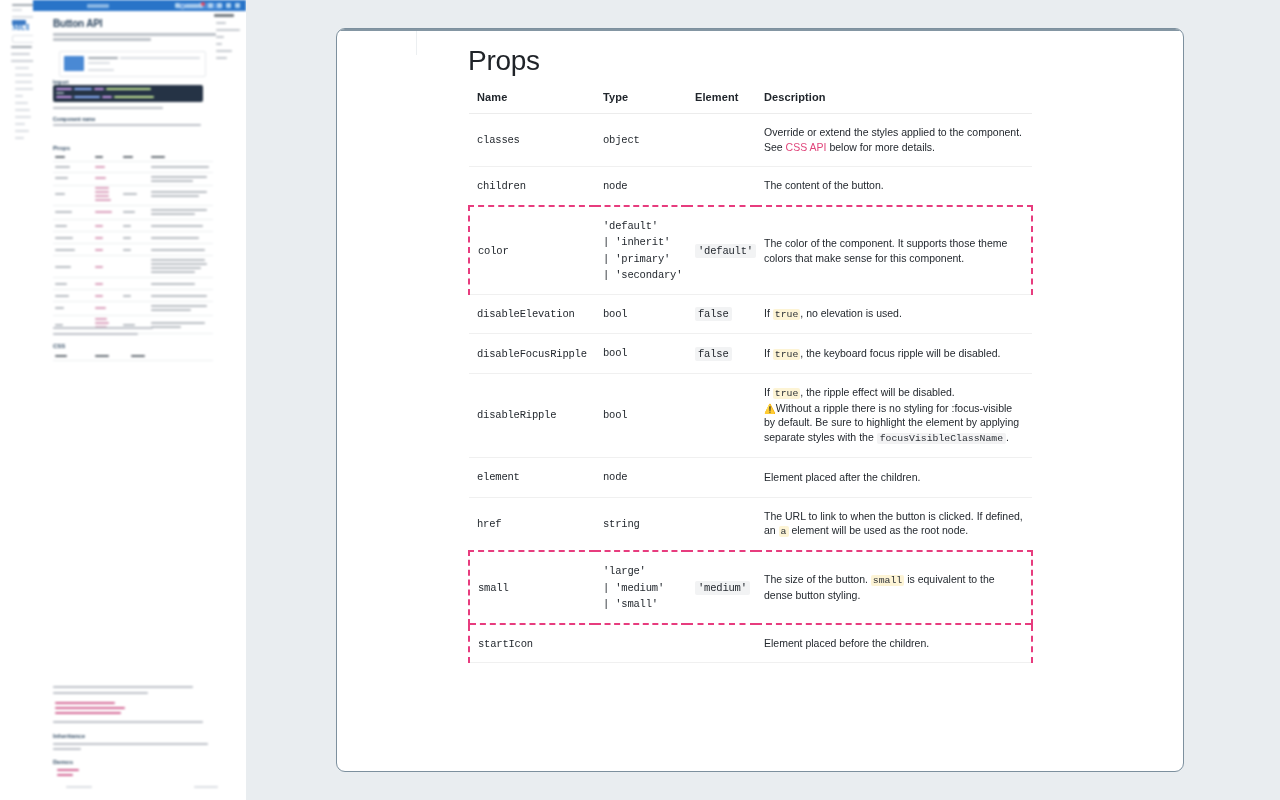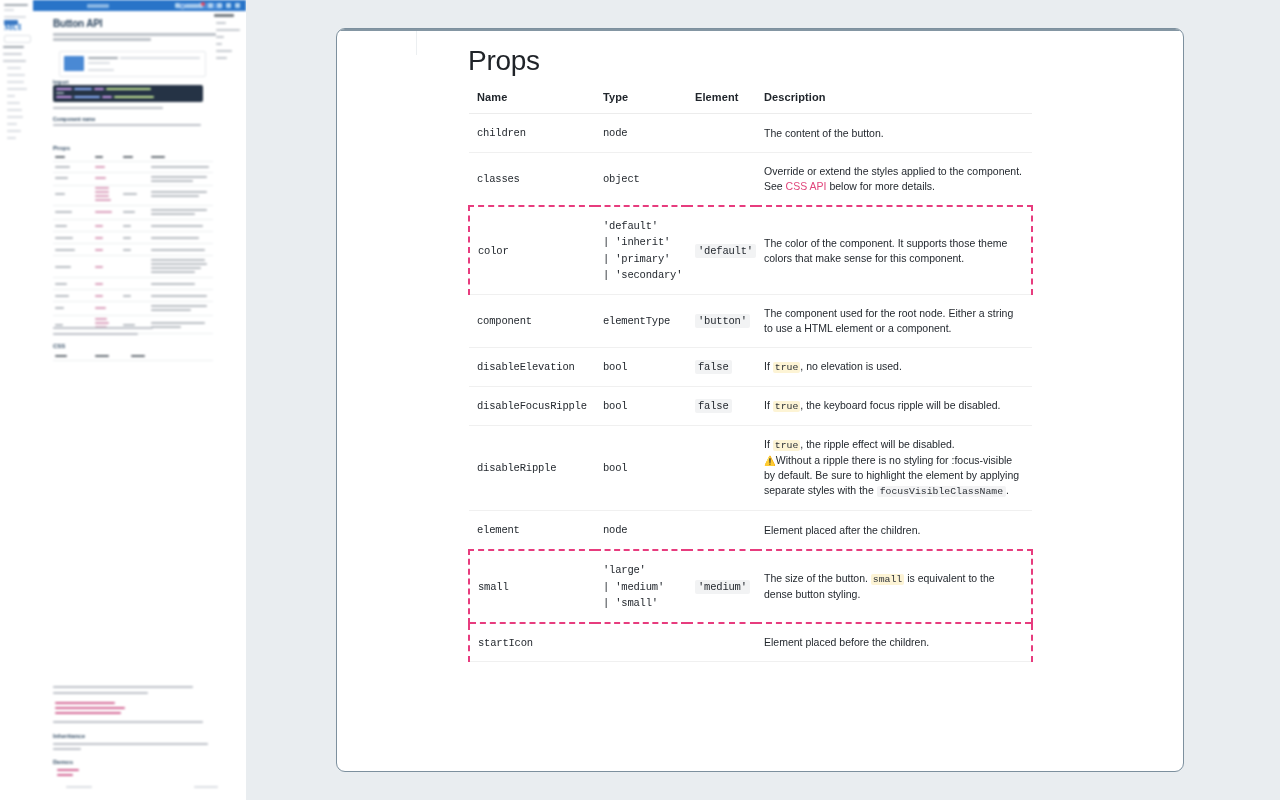--- a/index.html
+++ b/index.html
@@ -35,21 +35,21 @@
     position: absolute; top: 3.5px; height: 4px; background: #9cc3ea; border-radius: 1px;
   }
   .bg-abico {
     position: absolute; top: 3px; width: 5px; height: 5px; background: #a9cdee; border-radius: 1px;
   }
   .bg-badge {
     position: absolute; top: 2px; width: 4px; height: 4px; background: #e8354f; border-radius: 50%;
   }
 
   .bg-leftbar {
-    position: absolute; left: 0; top: 0; width: 33px; height: 800px;
+    position: absolute; left: 8px; top: 0; width: 33px; height: 800px;
     background: #ffffff; border-right: 1px solid #e4e7ea;
   }
   .bg-logo {
     position: absolute; left: 4px; top: 22px; width: 17px; height: 9px;
     color: #1769c4; font-family: "Liberation Serif", serif; font-weight: bold;
     font-size: 9px; letter-spacing: -0.5px;
   }
   .bg-line { position: absolute; background: #c8ccd2; height: 2.4px; border-radius: 1px; }
   .bg-line.dk { background: #9aa1aa; }
   .bg-line.lt { background: #dadde2; }
@@ -396,55 +396,47 @@
         <thead>
           <tr>
             <th>Name</th>
             <th>Type</th>
             <th>Element</th>
             <th>Description</th>
           </tr>
         </thead>
         <tbody id="props-tbody">
             <tr>
+              <td class="c-name">classes</td>
+              <td class="c-type">
+                <span class="alt">object</span>
+              </td>
+              <td class="c-def"></td>
+              <td class="c-desc">Override or extend the styles applied to the component. See <a class="csslink">CSS API</a> below for more details.</td>
+            </tr>
+            <tr>
               <td class="c-name">children</td>
               <td class="c-type">
                 <span class="alt">node</span>
               </td>
               <td class="c-def"></td>
               <td class="c-desc">The content of the button.</td>
-            </tr>
-            <tr>
-              <td class="c-name">classes</td>
-              <td class="c-type">
-                <span class="alt">object</span>
-              </td>
-              <td class="c-def"></td>
-              <td class="c-desc">Override or extend the styles applied to the component. See <a class="csslink">CSS API</a> below for more details.</td>
             </tr>
             <tr class="hl">
               <td class="c-name">color</td>
               <td class="c-type">
                 <span class="alt">'default'</span>
                 <span class="alt">| 'inherit'</span>
                 <span class="alt">| 'primary'</span>
                 <span class="alt">| 'secondary'</span>
               </td>
               <td class="c-def"><span class="chip">'default'</span></td>
               <td class="c-desc">The color of the component. It supports those theme colors that make sense for this component.</td>
             </tr>
             <tr>
-              <td class="c-name">component</td>
-              <td class="c-type">
-                <span class="alt">elementType</span>
-              </td>
-              <td class="c-def"><span class="chip">'button'</span></td>
-              <td class="c-desc">The component used for the root node. Either a string to use a HTML element or a component.</td>
-            </tr>
-            <tr>
               <td class="c-name">disableElevation</td>
               <td class="c-type">
                 <span class="alt">bool</span>
               </td>
               <td class="c-def"><span class="chip">false</span></td>
               <td class="c-desc">If <code class="inl">true</code>, no elevation is used.</td>
             </tr>
             <tr>
               <td class="c-name">disableFocusRipple</td>
               <td class="c-type">
@@ -461,20 +453,28 @@
               <td class="c-def"></td>
               <td class="c-desc">If <code class="inl">true</code>, the ripple effect will be disabled.<br><span class="warn-ico">⚠️</span>Without a ripple there is no styling for :focus-visible by default. Be sure to highlight the element by applying separate styles with the <code class="plain">focusVisibleClassName</code>.</td>
             </tr>
             <tr>
               <td class="c-name">element</td>
               <td class="c-type">
                 <span class="alt">node</span>
               </td>
               <td class="c-def"></td>
               <td class="c-desc">Element placed after the children.</td>
+            </tr>
+            <tr>
+              <td class="c-name">href</td>
+              <td class="c-type">
+                <span class="alt">string</span>
+              </td>
+              <td class="c-def"></td>
+              <td class="c-desc">The URL to link to when the button is clicked. If defined, an <code class="inl">a</code> element will be used as the root node.</td>
             </tr>
             <tr class="hl">
               <td class="c-name">small</td>
               <td class="c-type">
                 <span class="alt">'large'</span>
                 <span class="alt">| 'medium'</span>
                 <span class="alt">| 'small'</span>
               </td>
               <td class="c-def"><span class="chip">'medium'</span></td>
               <td class="c-desc">The size of the button. <code class="inl">small</code> is equivalent to the dense button styling.</td>

